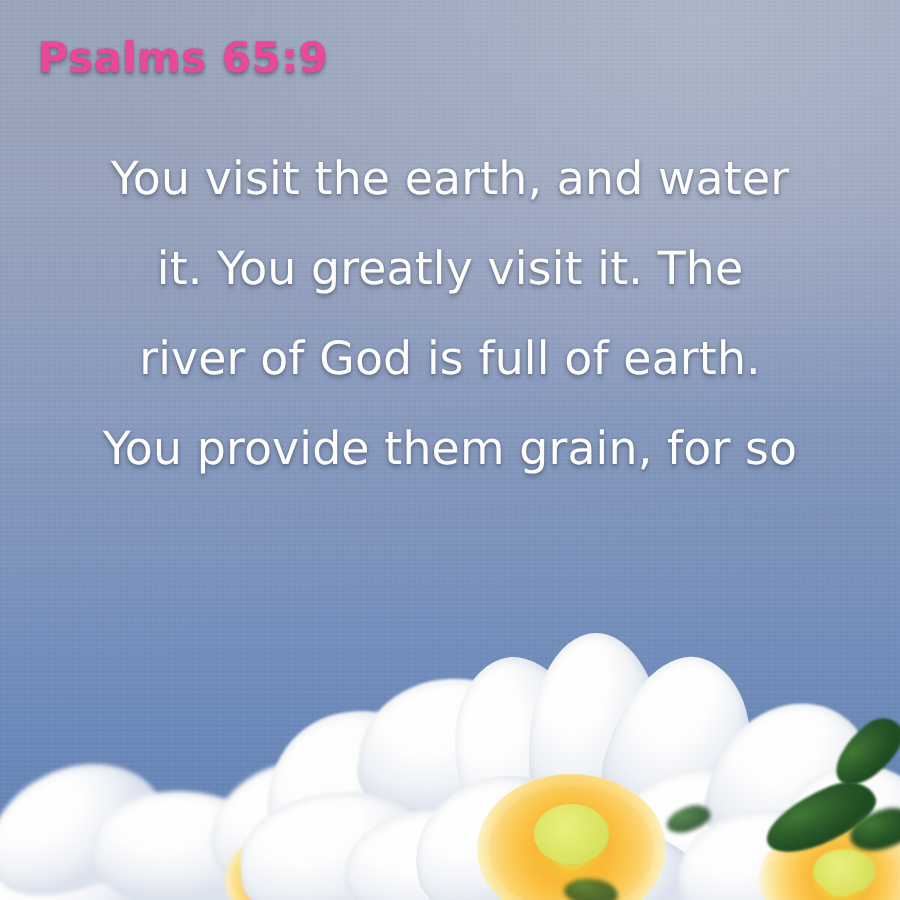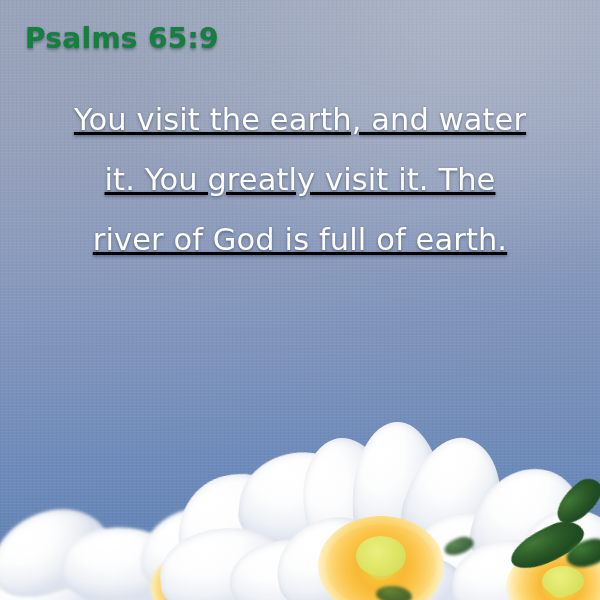--- a/index.html
+++ b/index.html
@@ -49,35 +49,34 @@
   }
 
   
   .title {
     position:absolute;
     left:25px; top:22px;
     font-family:"DejaVu Sans", sans-serif;
     font-size:28px;
     font-weight:bold;
     letter-spacing:0.3px;
-    color:#15803d;
+    color:#ec4899;
     text-shadow:
       0 2px 3px rgba(40,50,70,0.45),
       0 0 1px rgba(40,50,70,0.35);
     z-index:6;
     text-align:right;
   }
 
   .verse {
     position:absolute;
     left:0; right:0; top:90px;
     z-index:6;
     text-align:center;
     padding:0 26px;
-    text-decoration:underline;
   }
   .verse .vline {
     font-family:"DejaVu Sans", sans-serif;
     font-size:30.5px;
     font-weight:500;
     line-height:60px;
     letter-spacing:0.1px;
     color:#fdfdfc;
     white-space:nowrap;
     text-shadow:
@@ -174,15 +173,16 @@
     <div class="leaf blur-m" style="left:376px; top:586px; width:36px; height:18px; border-radius:58% 42% 54% 46%/54% 52% 48% 46%; transform:rotate(8deg); opacity:.8;"></div>
 
   </div>
 
   <div class="title">Psalms 65:9</div>
 
   <div class="verse">
     <div class="vline">You visit the earth, and water</div>
     <div class="vline">it. You greatly visit it. The</div>
     <div class="vline">river of God is full of earth.</div>
+    <div class="vline">You provide them grain, for so</div>
   </div>
 
 </div>
 
 </body></html>

